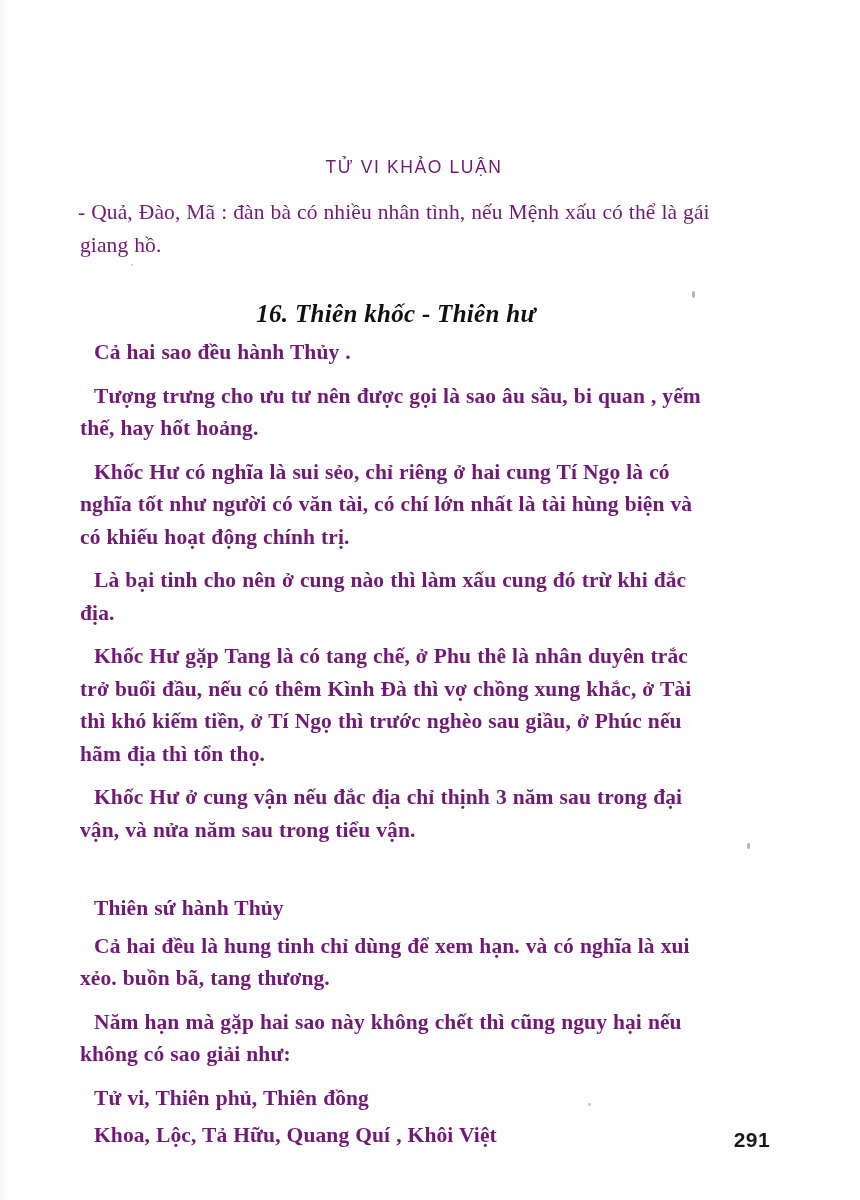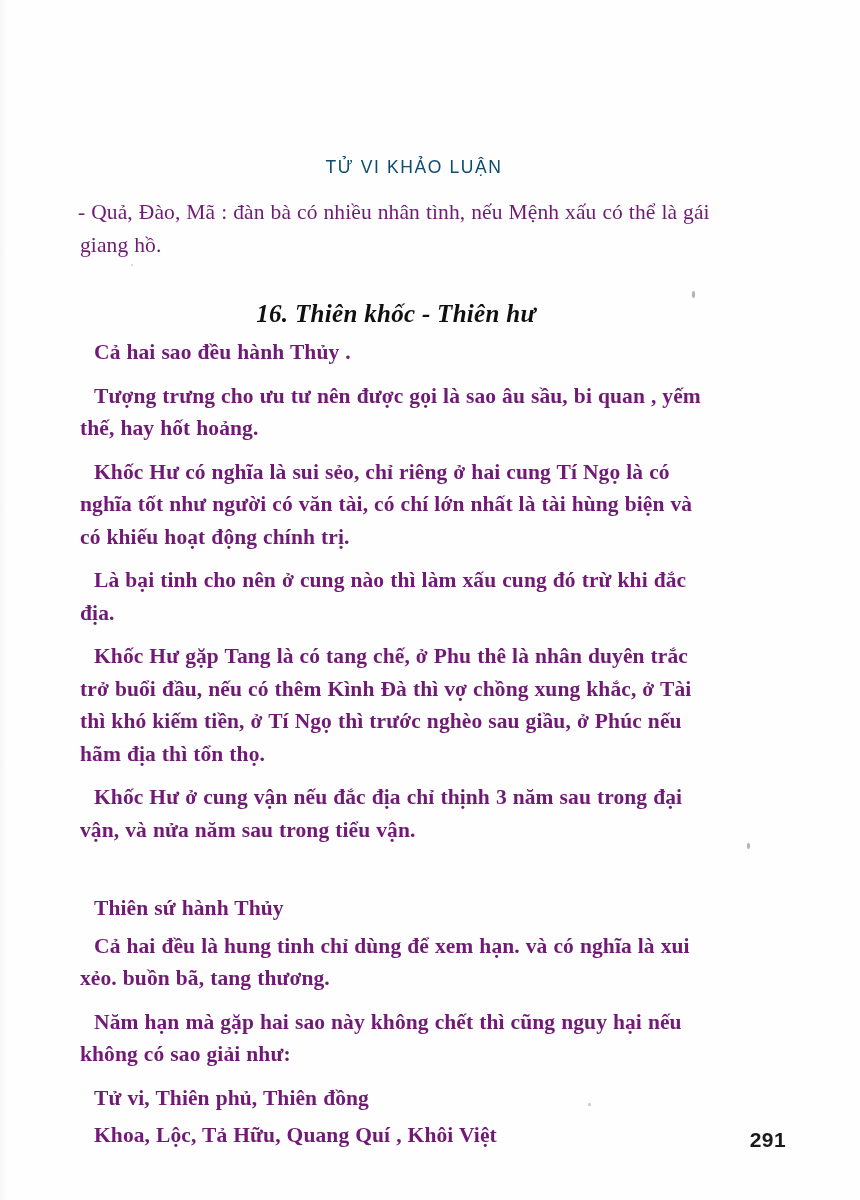--- a/index.html
+++ b/index.html
@@ -21,21 +21,21 @@
   
   .running-head {
     position: absolute;
     top: 157px;
     left: 0;
     width: 828px;
     text-align: center;
     font-family: "Liberation Sans", "DejaVu Sans", sans-serif;
     font-size: 17.5px;
     letter-spacing: 1.6px;
-    color: #0c4a6e;
+    color: #701a75;
     font-weight: 400;
   }
 
   
   .column {
     position: absolute;
     left: 80px;
     top: 196px;
     width: 632px;
   }
@@ -69,21 +69,21 @@
     font-style: italic;
     font-family: "Liberation Serif", "DejaVu Serif", serif;
     letter-spacing: 0.3px;
     color: #101010;
     text-align: center;
   }
 
   
   .folio {
     position: absolute;
-    right: 74px;
+    right: 90px;
     top: 1128px;
     font-family: "Liberation Sans", "DejaVu Sans", sans-serif;
     font-size: 21px;
     font-weight: bold;
     color: #1a1a1a;
     letter-spacing: 0.4px;
   }
 
   
   .speck {

